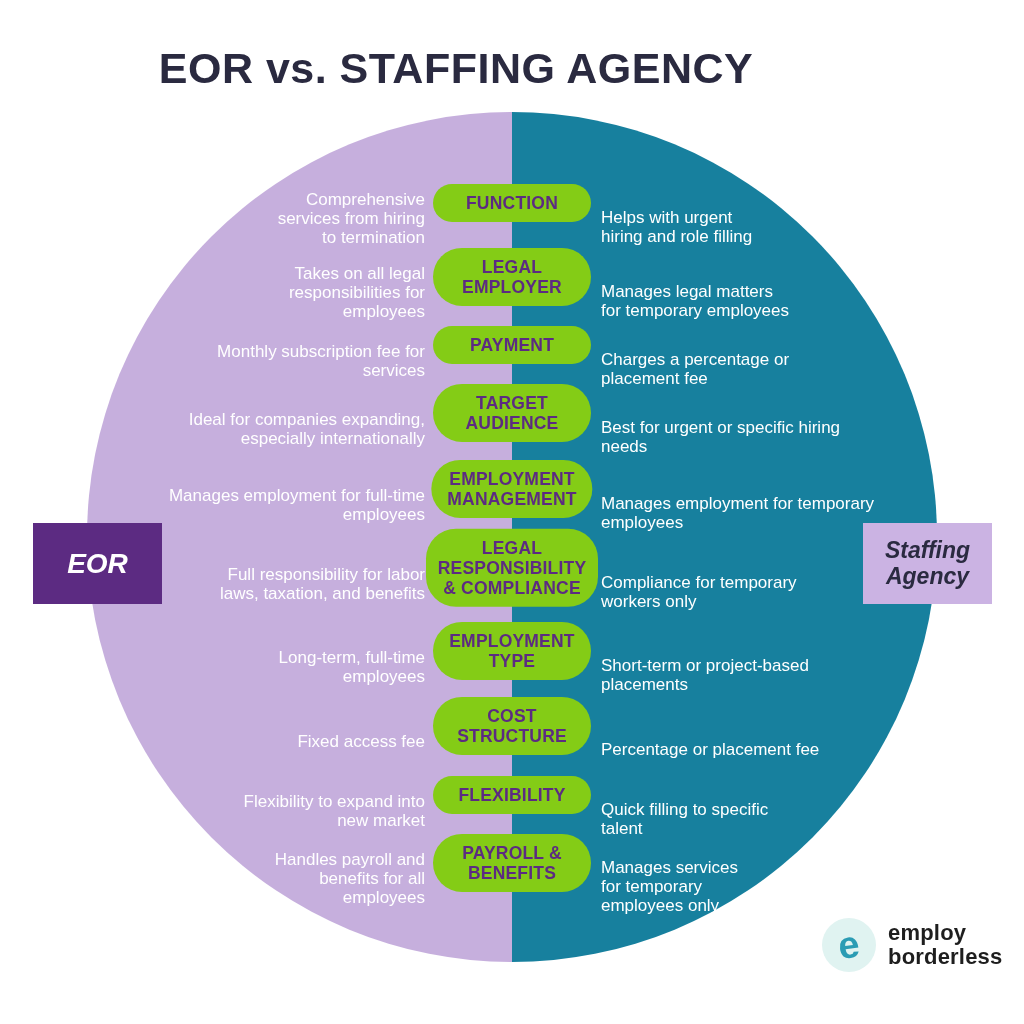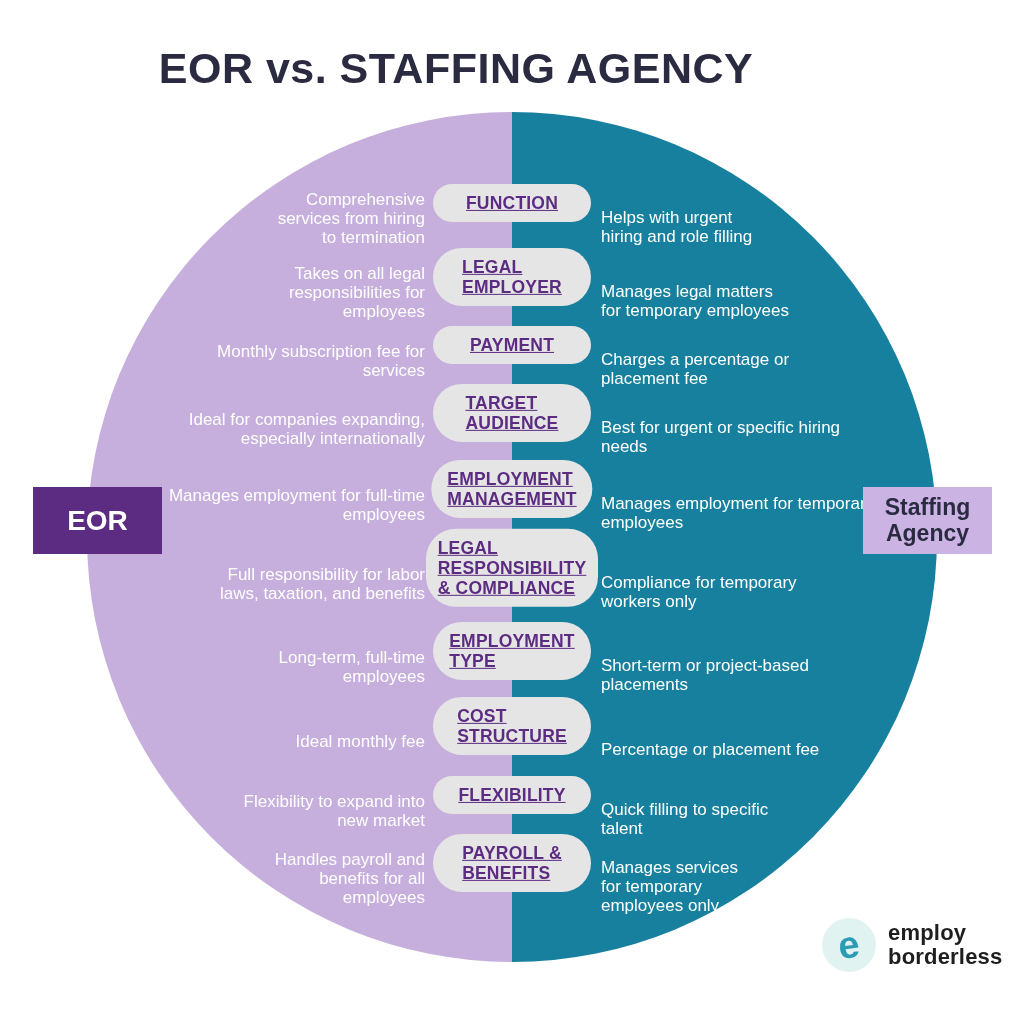--- a/index.html
+++ b/index.html
@@ -31,25 +31,26 @@
   }
   .circle{
     position:absolute;
     left:87px; top:112px;
     width:850px; height:850px;
     border-radius:50%;
     background:linear-gradient(90deg, var(--lavender) 0 50%, var(--teal) 50% 100%);
   }
   .side-tag{
     position:absolute;
-    top:487px;
-    height:67px;
+    top:523px;
+    height:81px;
     display:flex; align-items:center; justify-content:center;
     text-align:center;
     z-index:5;
+    font-style:italic;
   }
   .eor-tag{
     left:33px; width:129px;
     background:var(--purple);
     color:#ffffff;
     font-size:28px; font-weight:800;
   }
   .staffing-tag{
     left:863px; width:129px;
     background:var(--staffing-bg);
@@ -83,32 +84,31 @@
     text-align:left;
     width:330px;
     margin-top:24px;
   }
   .row .pill{
     position:absolute;
     left:512px; top:0;
     transform:translate(-50%,-50%);
     min-width:158px;
     max-width:172px;
-    background:#e5e5e5;
+    background:#84cc16;
     border-radius:30px;
     padding:9px 16px;
     display:flex; align-items:center; justify-content:center;
-    text-align:left;
+    text-align:center;
     font-size:17.5px;
     font-weight:800;
     line-height:1.15;
     letter-spacing:0.2px;
     color:var(--purple);
     white-space:pre-line;
-    text-decoration:underline;
   }
   .logo{
     position:absolute;
     left:822px; top:918px;
     display:flex; align-items:center;
     z-index:6;
   }
   .logo-icon{
     width:54px; height:54px;
     border-radius:50%;
@@ -221,21 +221,21 @@
 employees</div>
     <div class="pill">
       <span>EMPLOYMENT
 TYPE</span>
     </div>
     <div class="cell right-cell">Short-term or project-based
 placements</div>
   </div>
 
   <div class="row" style="top: 726px;">
-    <div class="cell left-cell">Ideal monthly fee</div>
+    <div class="cell left-cell">Fixed access fee</div>
     <div class="pill">
       <span>COST
 STRUCTURE</span>
     </div>
     <div class="cell right-cell">Percentage or placement fee</div>
   </div>
 
   <div class="row" style="top: 795px;">
     <div class="cell left-cell">Flexibility to expand into
 new market</div>

